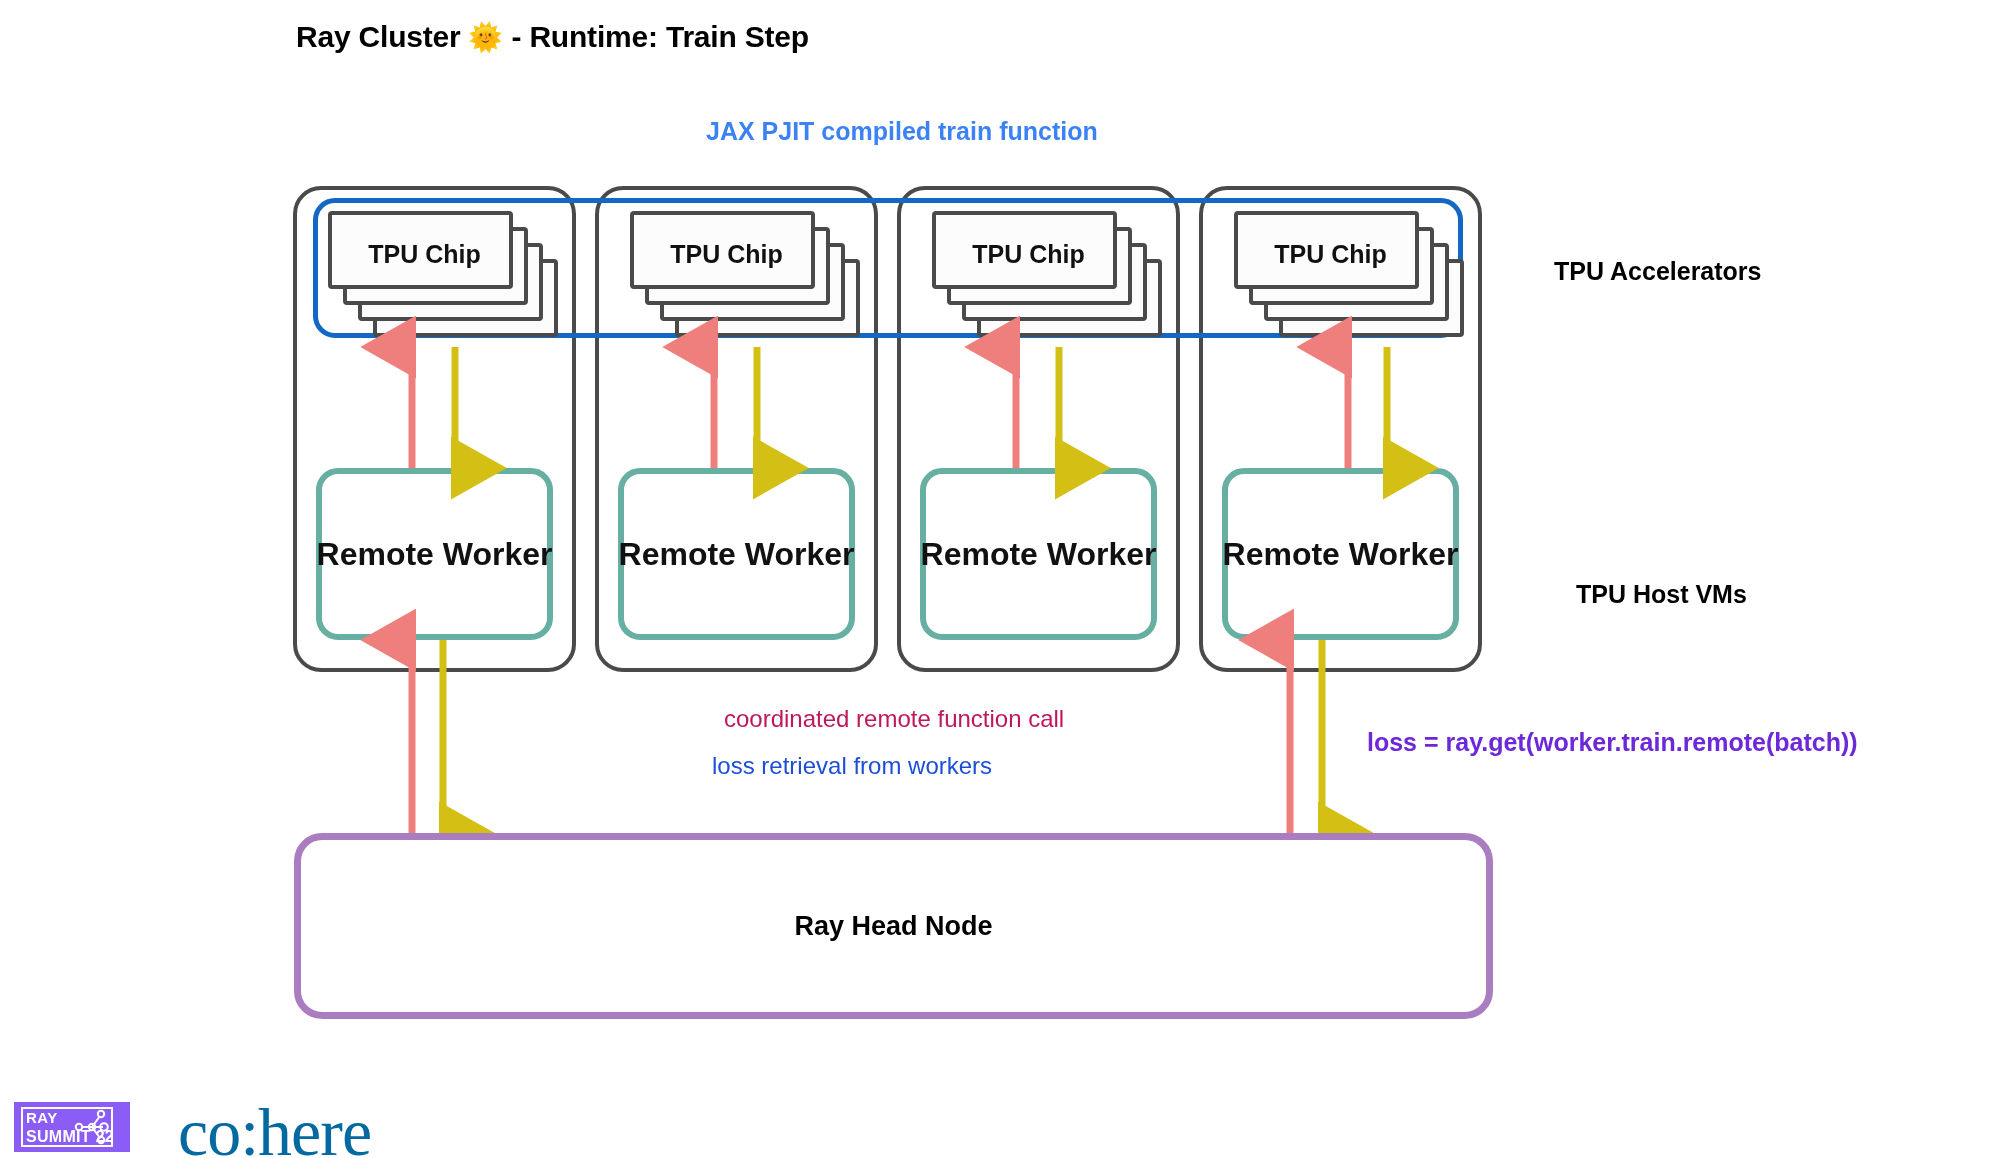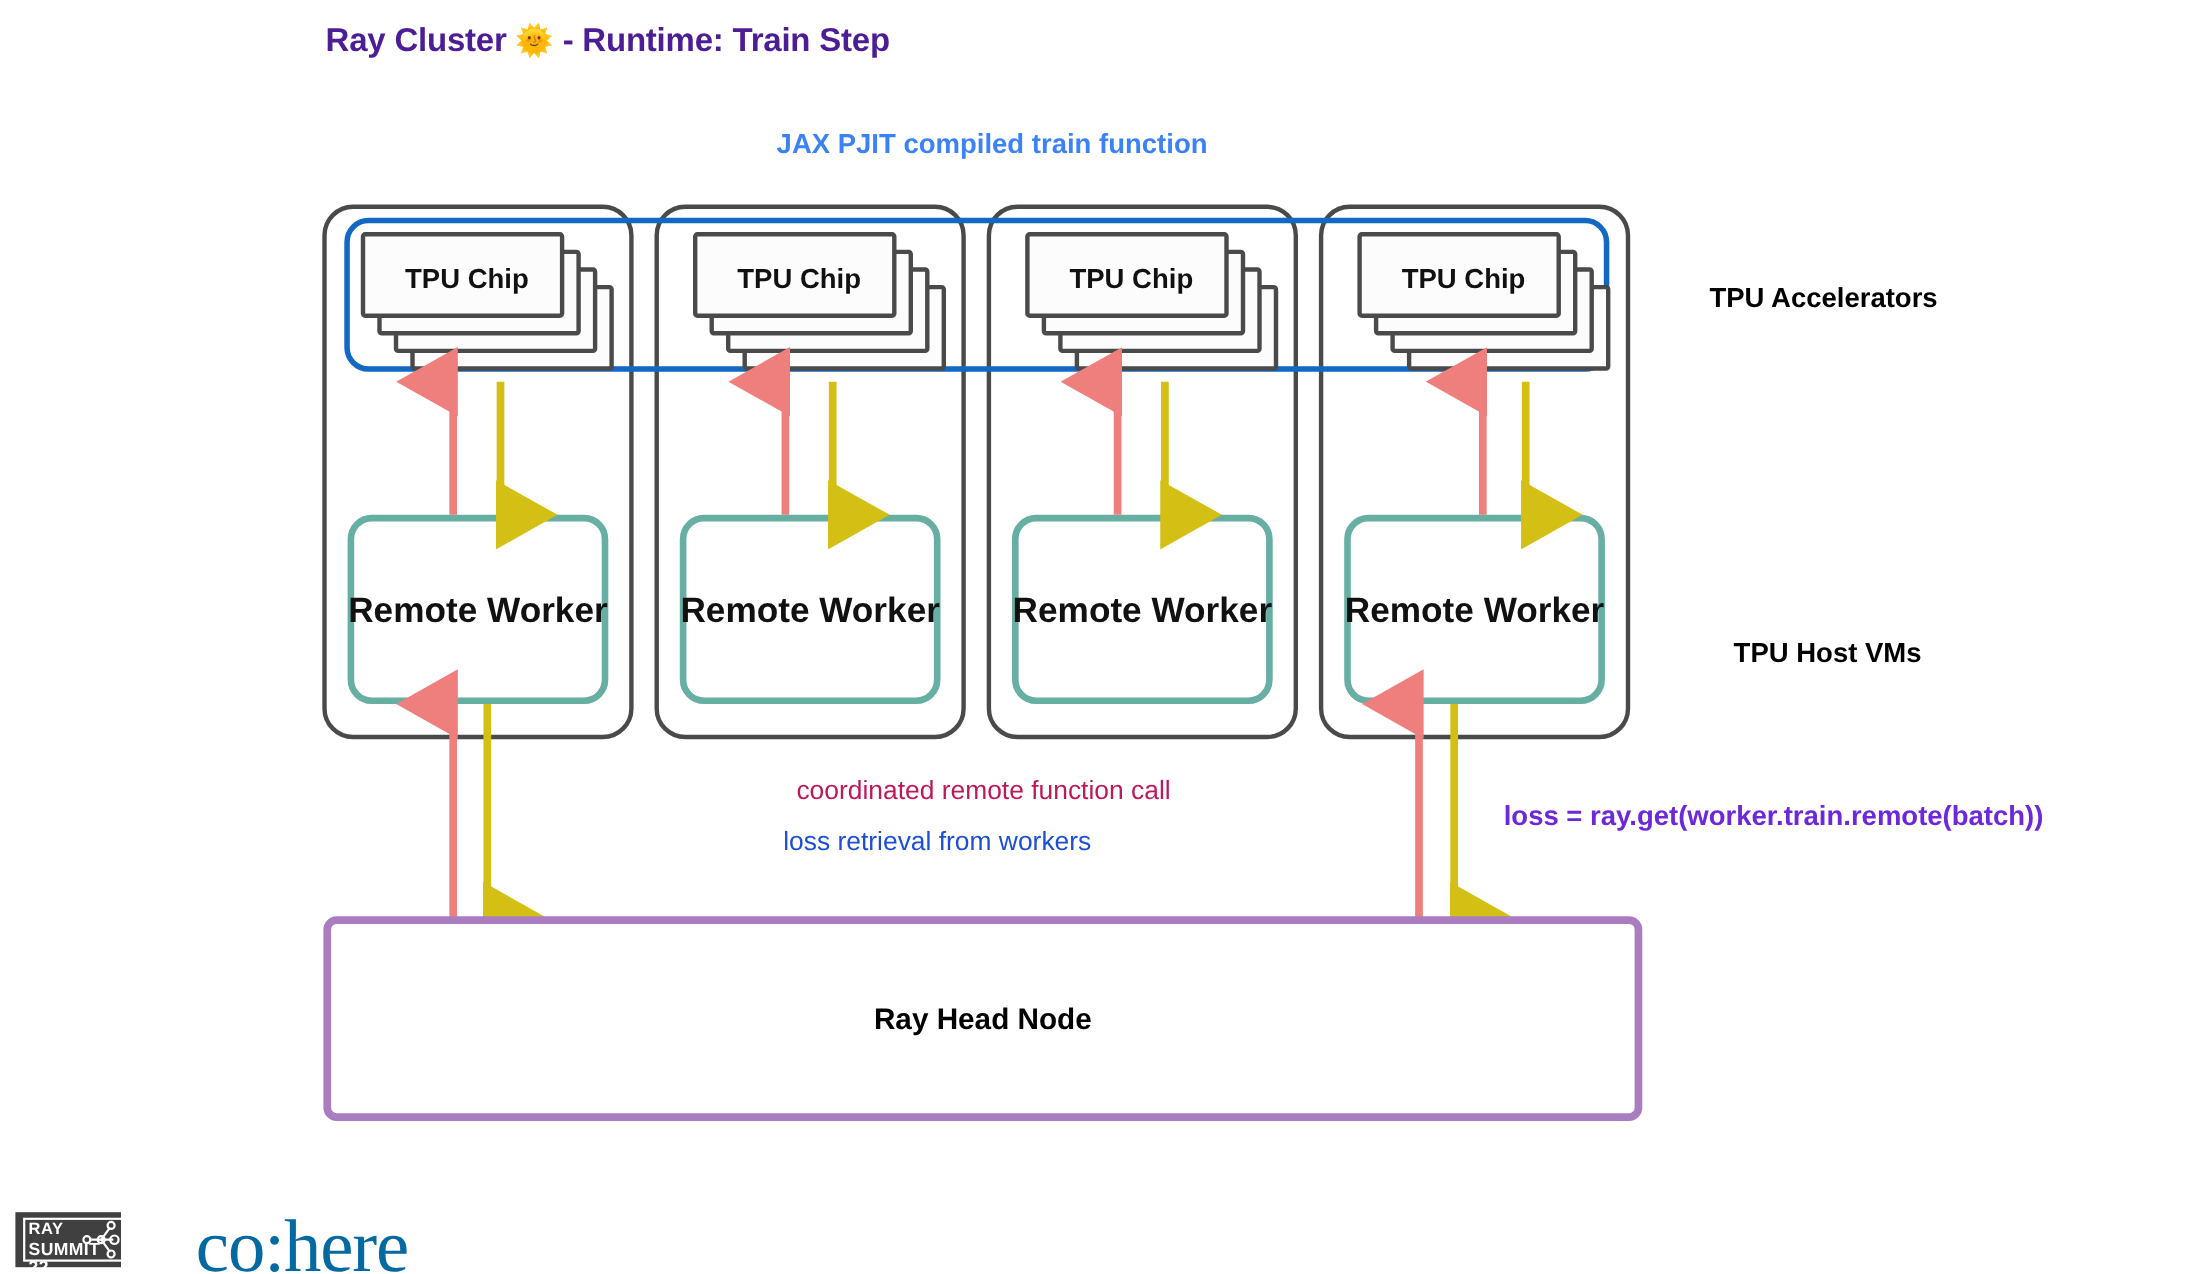--- a/index.html
+++ b/index.html
@@ -21,21 +21,21 @@
     inset: 0;
   }
 
   
   .title {
     position: absolute;
     left: 296px;
     top: 20px;
     font-size: 30px;
     font-weight: bold;
-    color: #4c1d95;
+    color: #000000;
     letter-spacing: -0.2px;
     white-space: nowrap;
   }
   .title .emoji { font-size: 28px; }
 
   
   .subtitle {
     position: absolute;
     left: 706px;
     top: 117px;
@@ -117,21 +117,21 @@
   }
 
   
   .head-node {
     position: absolute;
     left: 294px;
     top: 833px;
     width: 1199px;
     height: 186px;
     border: 7px solid #AA7CC0;
-    border-radius: 12px;
+    border-radius: 28px;
     background: #ffffff;
     box-sizing: border-box;
     display: flex;
     align-items: center;
     justify-content: center;
   }
   .head-node-label {
     font-size: 27px;
     font-weight: bold;
     color: #000000;
@@ -182,23 +182,23 @@
   }
   .side-label.accel { left: 1554px; top: 257px; }
   .side-label.hosts { left: 1576px; top: 580px; }
 
   
   .footer { position: absolute; left: 0; top: 1096px; height: 62px; }
   .ray-badge {
     position: absolute;
     left: 14px;
     top: 6px;
-    width: 96px;
+    width: 116px;
     height: 50px;
-    background: #404040;
+    background: #8b5cf6;
     display: block;
   }
   .ray-badge-inner {
     position: absolute;
     left: 7px; top: 5px;
     width: 92px; height: 40px;
     border: 2px solid #ffffff;
     box-sizing: border-box;
   }
   .ray-txt1 {

